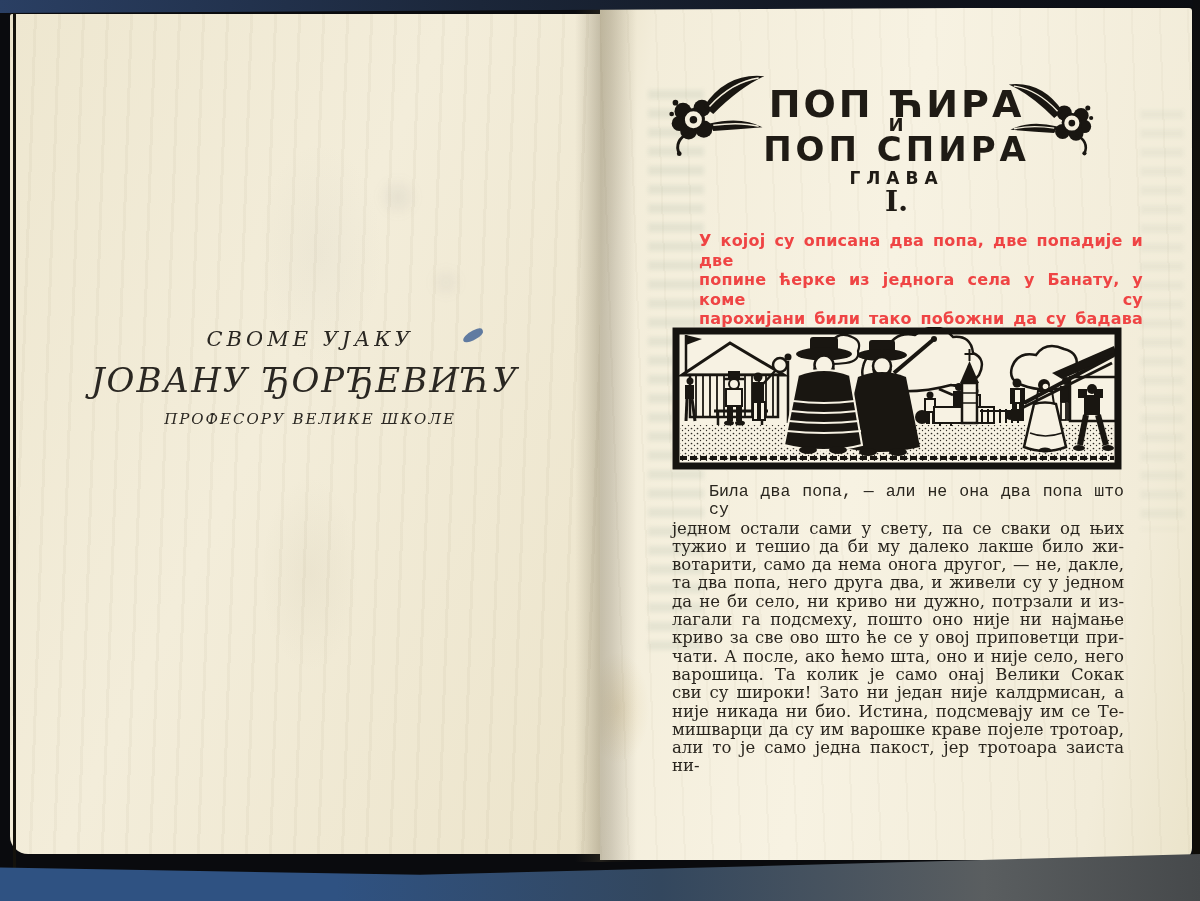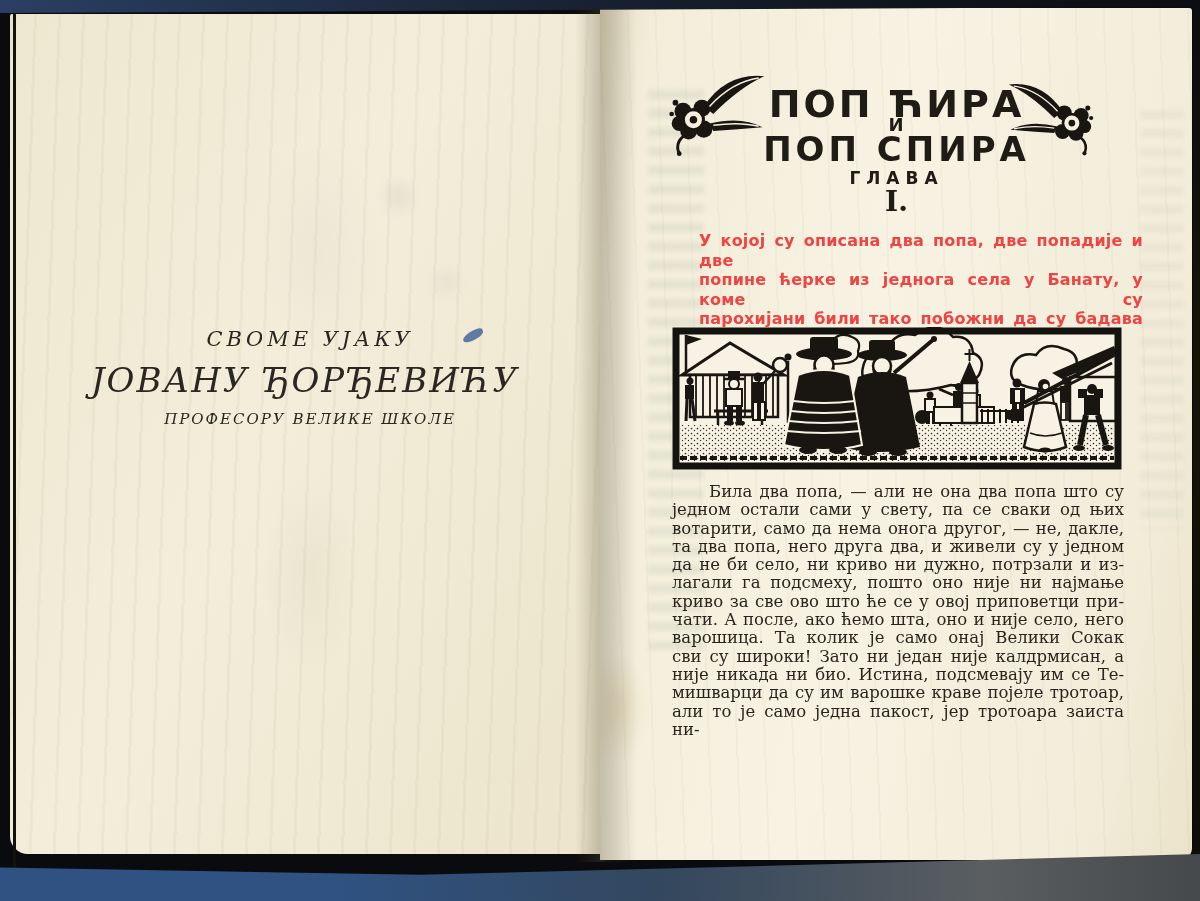--- a/index.html
+++ b/index.html
@@ -67,21 +67,21 @@
   .intro .cl{text-align:center;}
 
   
   .illo{left:672px;top:327px;width:450px;height:143px;z-index:3;}
 
   
   .bodytxt{left:672px;top:483px;width:452px;z-index:3;font-size:16.5px;line-height:18.3px;
     color:#29251e;}
   .bodytxt .bl{text-align:justify;text-align-last:justify;white-space:nowrap;}
   .bodytxt .bl{white-space:normal;}
-  .bodytxt .indent{padding-left:37px;}
+  .bodytxt .indent{padding-left:37px;font-family:Liberation Mono, monospace;}
 </style>
 </head>
 <body>
 
 <div class="abs cover-top"></div>
 <div class="abs spine-left"></div>
 <div class="abs edge-right"></div>
 
 <div class="abs page-left"></div>
 <div class="abs page-right"></div>
@@ -299,20 +299,21 @@
     <ellipse cx="407" cy="121" rx="6" ry="3" fill="#191611" stroke="none"></ellipse>
         <ellipse cx="436" cy="121" rx="6" ry="3" fill="#191611" stroke="none"></ellipse>
   </g>
   <rect x="4" y="4" width="442" height="135" fill="none" stroke="#15130f" stroke-width="7"></rect>
 </svg>
 </div>
 
 <div class="abs bodytxt">
   <div class="bl indent">Била два попа, — али не она два попа што су</div>
   <div class="bl">једном остали сами у свету, па се сваки од њих</div>
+  <div class="bl">тужио и тешио да би му далеко лакше било жи-</div>
   <div class="bl">вотарити, само да нема онога другог, — не, дакле,</div>
   <div class="bl">та два попа, него друга два, и живели су у једном</div>
   <div class="bl">да не би село, ни криво ни дужно, потрзали и из-</div>
   <div class="bl">лагали га подсмеху, пошто оно није ни најмање</div>
   <div class="bl">криво за све ово што ће се у овој приповетци при-</div>
   <div class="bl">чати. А после, ако ћемо шта, оно и није село, него</div>
   <div class="bl">варошица. Та колик је само онај Велики Сокак</div>
   <div class="bl">сви су широки! Зато ни један није калдрмисан, а</div>
   <div class="bl">није никада ни био. Истина, подсмевају им се Те-</div>
   <div class="bl">мишварци да су им варошке краве појеле тротоар,</div>

